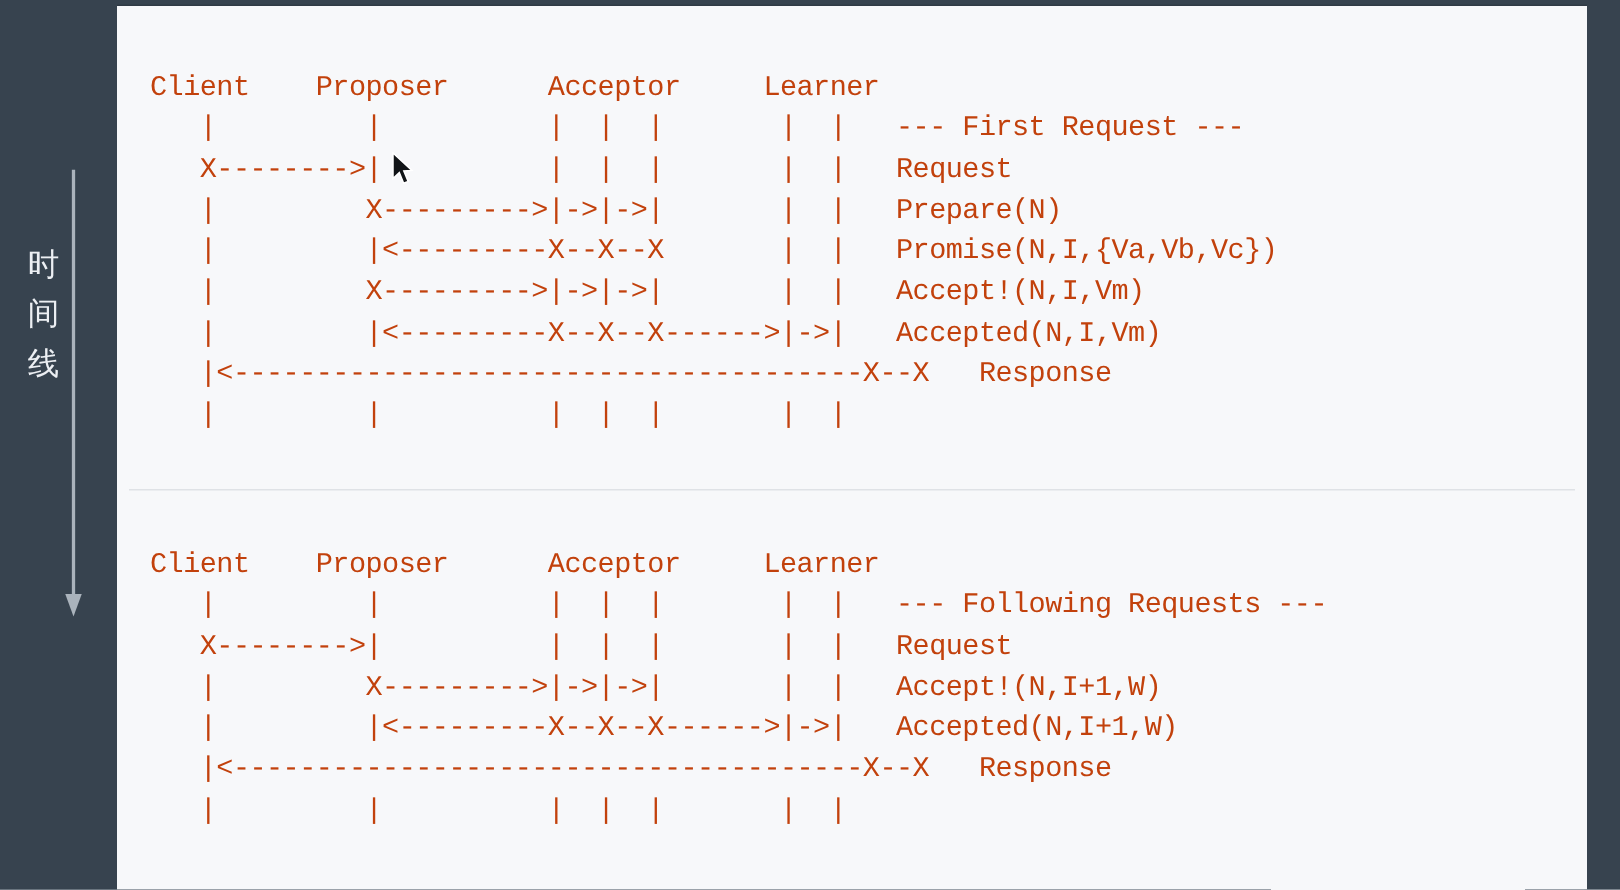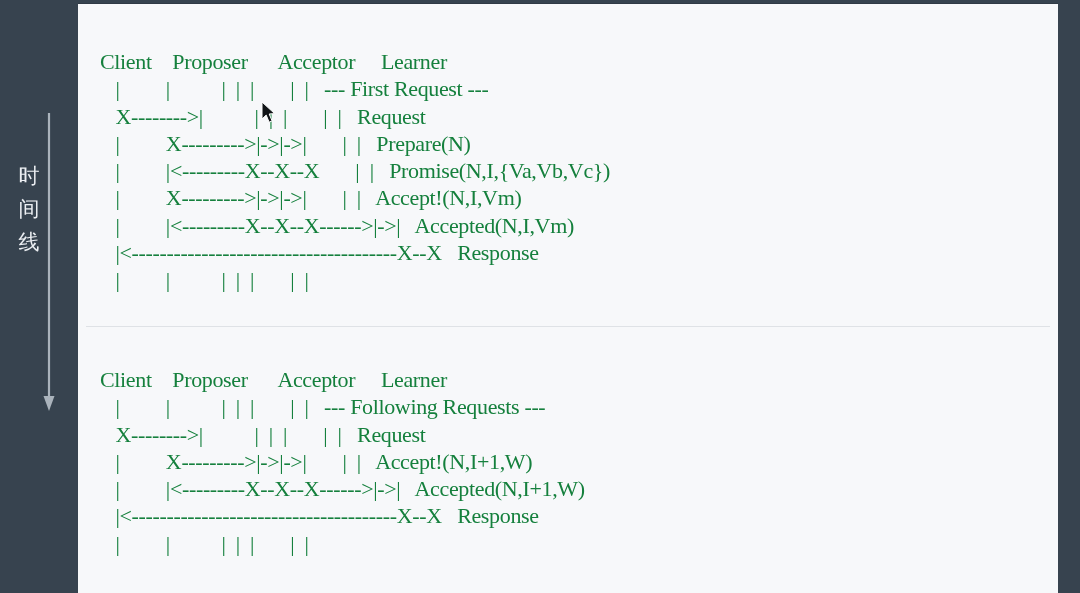--- a/index.html
+++ b/index.html
@@ -75,24 +75,24 @@
   #panel-shadow-top {
     position: absolute;
     left: 78px; top: 3px;
     width: 980px; height: 2px;
     background: rgba(0,0,0,0.12);
   }
 
   .ascii-block {
     position: absolute;
     left: 22px;
-    font-family: Liberation Serif, serif;
-    font-size: 22px;
+    font-family: Liberation Mono, monospace;
+    font-size: 19px;
     line-height: 27.3px;
-    color: #15803d;
+    color: #c2410c;
     white-space: pre;
     letter-spacing: -0.35px;
     user-select: none;
   }
   #block-first  { top: 22px; }
   #block-second { top: 340px; }
 
   .panel-divider {
     position: absolute;
     left: 8px;

